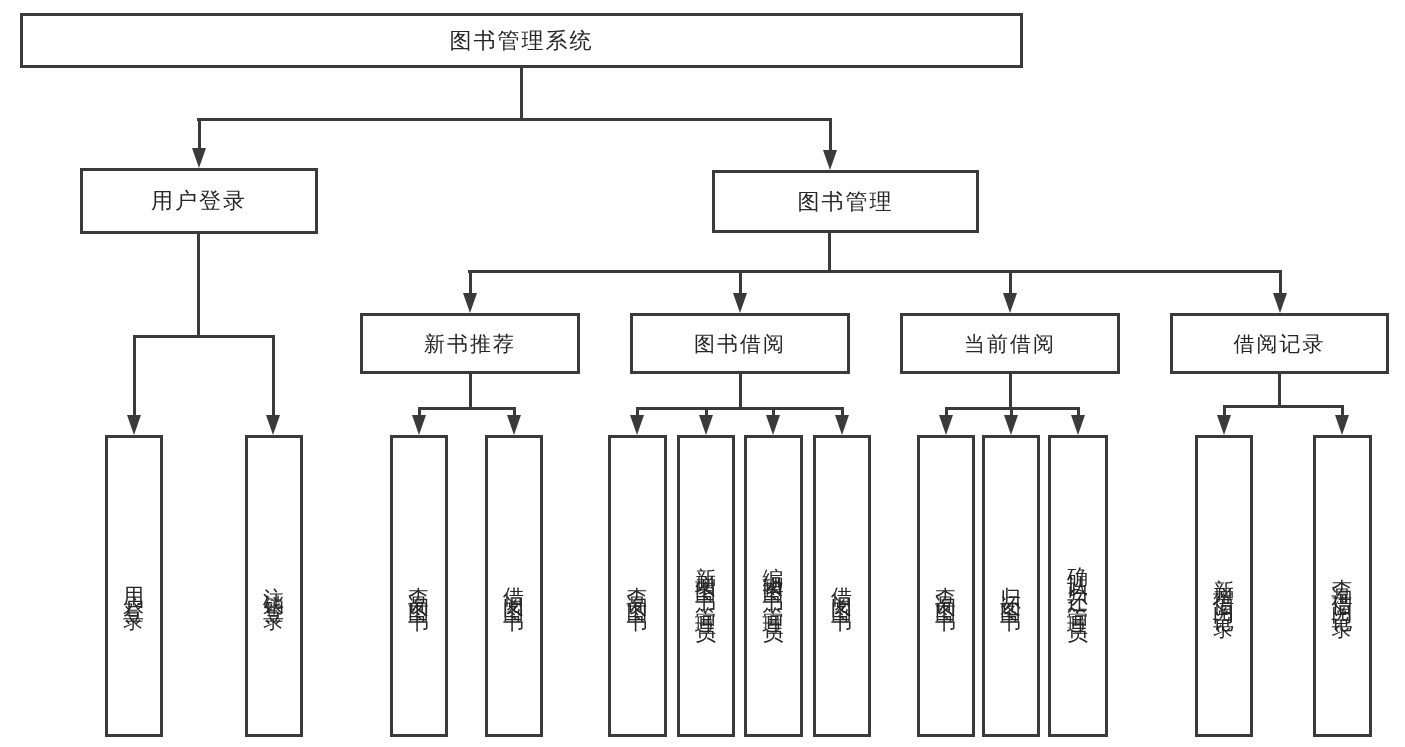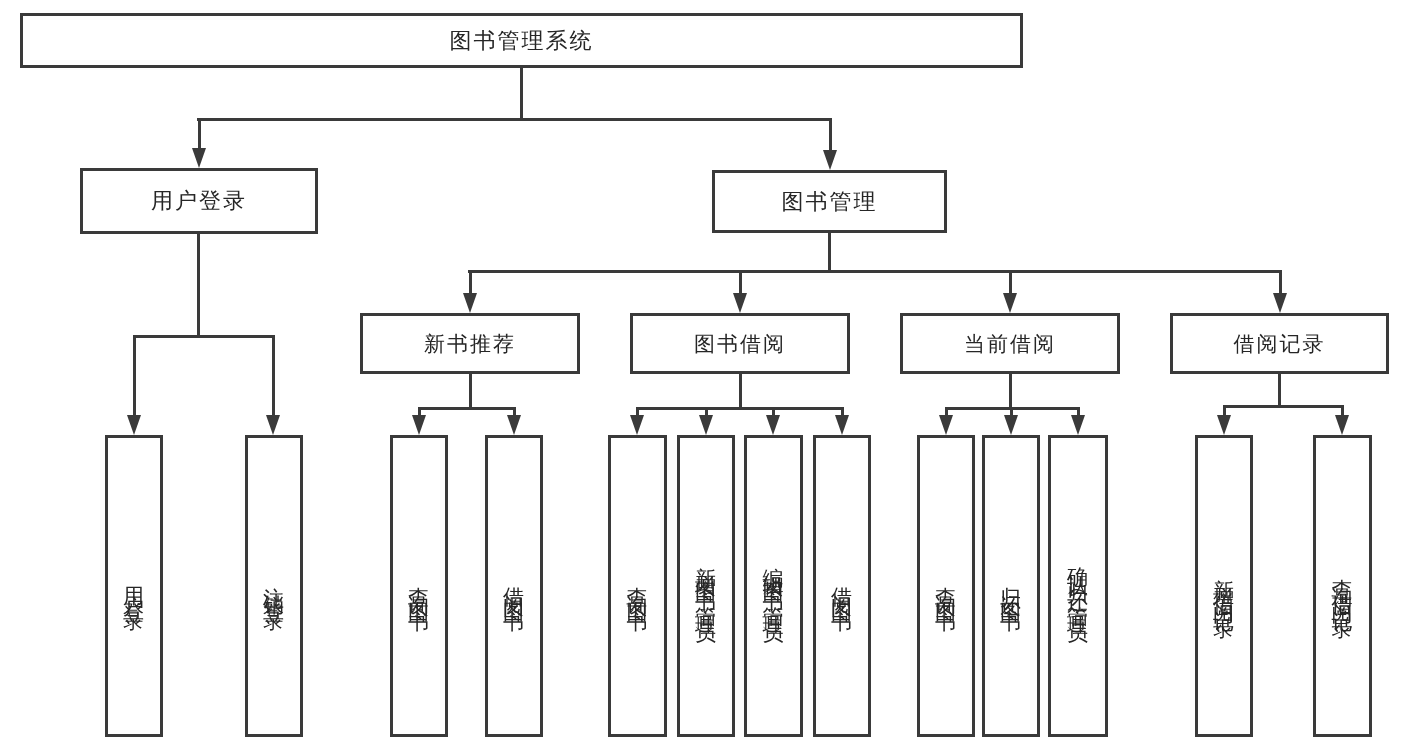--- a/index.html
+++ b/index.html
@@ -110,21 +110,21 @@
   <div class="vline" style="left:1278px;top:374px;height:34px"></div>
   <div class="hline" style="left:1223px;top:405px;width:120px"></div>
   <div class="vline" style="left:1223px;top:405px;height:12px"></div>
   <div class="arr" style="left:1217px;top:415px"></div>
   <div class="vline" style="left:1341px;top:405px;height:12px"></div>
   <div class="arr" style="left:1335px;top:415px"></div>
 
   <div class="box h1" style="left:20px;top:13px;width:1003px;height:55px">图书管理系统</div>
 
   <div class="box h1" style="left:80px;top:168px;width:238px;height:66px">用户登录</div>
-  <div class="box h1" style="left:712px;top:170px;width:235px;height:63px">图书管理</div>
+  <div class="box h1" style="left:712px;top:170px;width:267px;height:63px">图书管理</div>
 
   <div class="box h2" style="left:360px;top:313px;width:220px;height:61px">新书推荐</div>
   <div class="box h2" style="left:900px;top:313px;width:220px;height:61px">当前借阅</div>
   <div class="box h2" style="left:630px;top:313px;width:220px;height:61px">图书借阅</div>
   <div class="box h2" style="left:1170px;top:313px;width:219px;height:61px">借阅记录</div>
 
   <div class="box leaf" style="left:105px;top:435px;width:58px;height:302px">用户登录</div>
   <div class="box leaf" style="left:245px;top:435px;width:58px;height:302px">注销登录</div>
 
   <div class="box leaf" style="left:390px;top:435px;width:58px;height:302px">查询图书</div>

